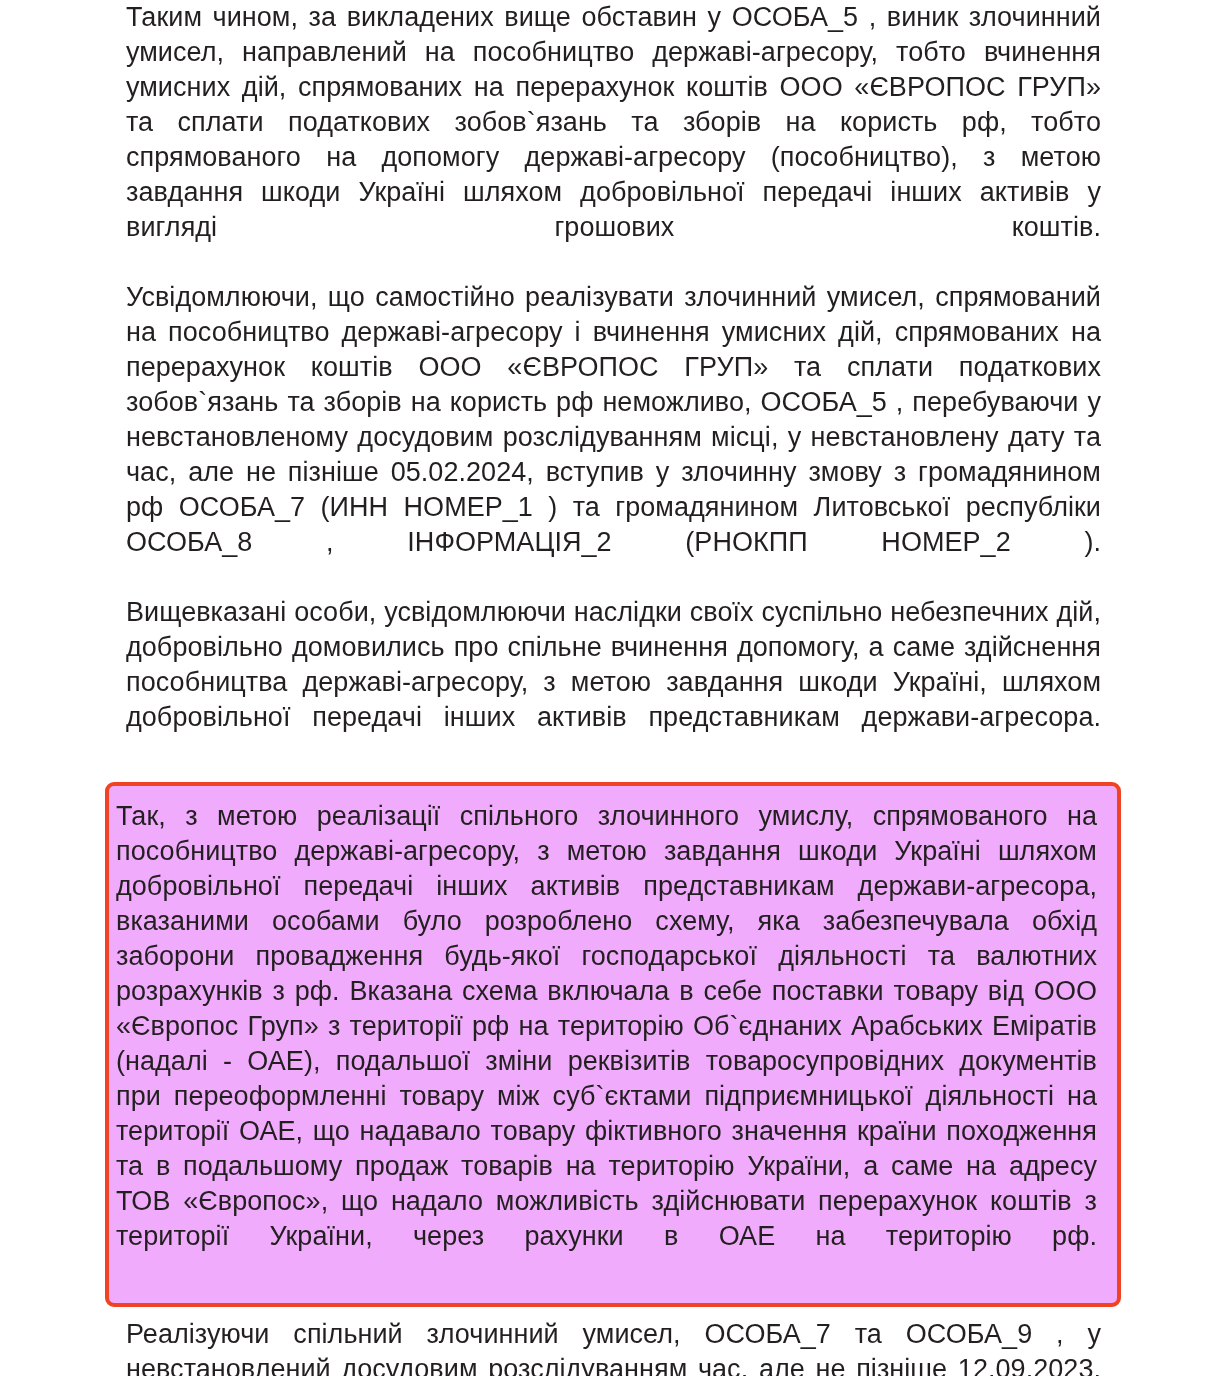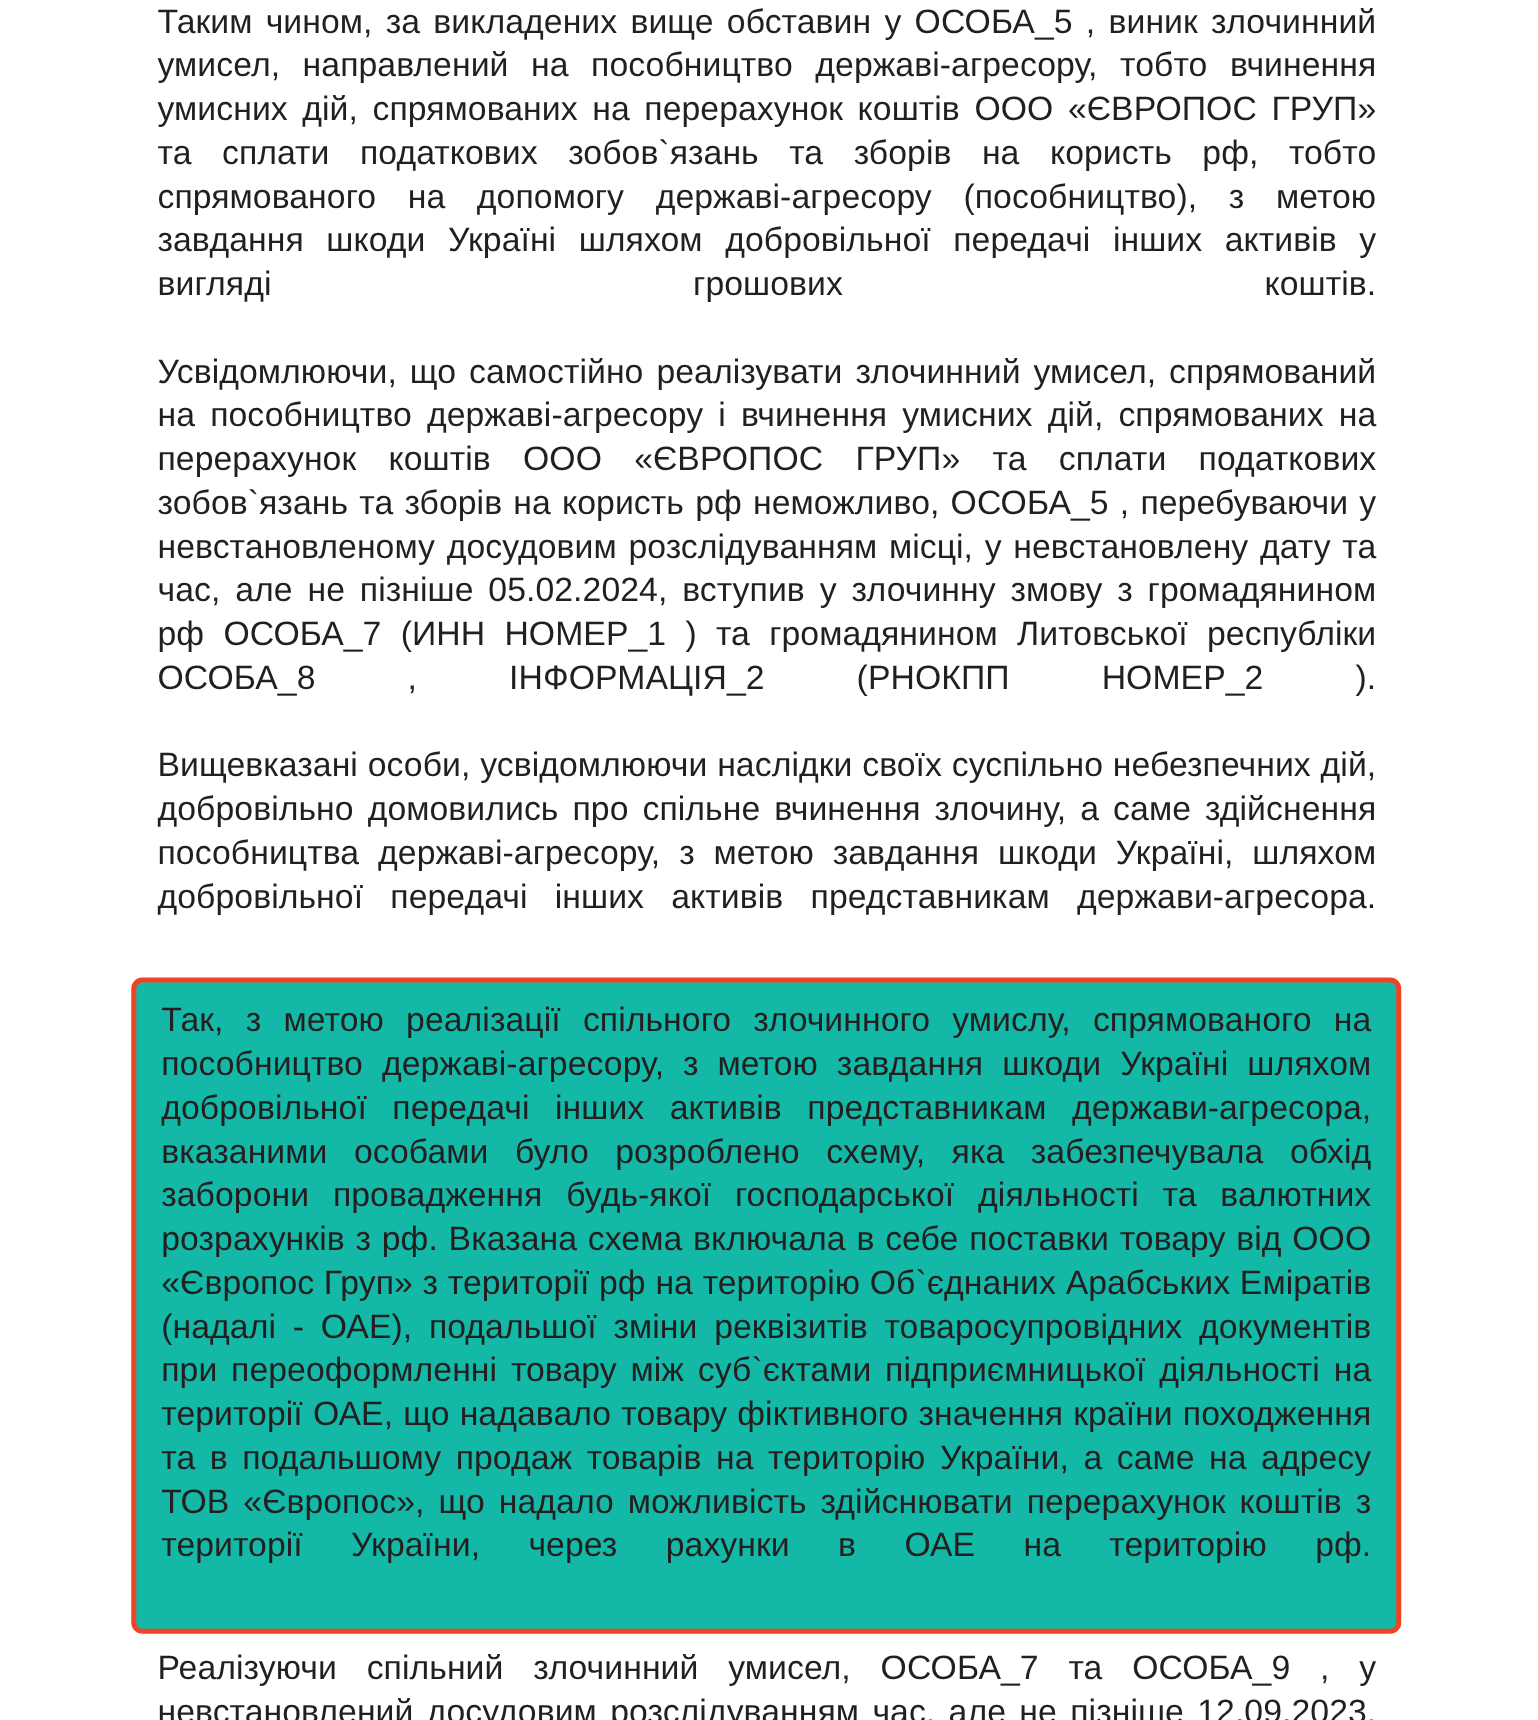--- a/index.html
+++ b/index.html
@@ -46,22 +46,22 @@
 
   
   #highlight-wrap {
     position: relative;
     margin-top: 12px;
     margin-bottom: 10px;
     margin-left: -21px;
     width: 1016px;
     border: 4px solid #f04323;
     border-radius: 9px;
-    padding: 13px 20px 14px 20px;
-    background: #14b8a6;
+    padding: 13px 20px 14px 7px;
+    background: #f0abfc;
   }
 
   #highlight-wrap .para { text-align: justify; }
 
   
   .para::after {
     content: "";
     display: inline-block;
     width: 100%;
   }
@@ -71,21 +71,21 @@
 <body>
 
 <div id="doc-page">
 
   <div id="doc-body">
 
     <p class="para">Таким чином, за викладених вище обставин у ОСОБА_5 , виник злочинний умисел, направлений на пособництво державі-агресору, тобто вчинення умисних дій, спрямованих на перерахунок коштів ООО «ЄВРОПОС ГРУП» та сплати податкових зобов`язань та зборів на користь рф, тобто спрямованого на допомогу державі-агресору (пособництво), з метою завдання шкоди Україні шляхом добровільної передачі інших активів у вигляді грошових коштів.</p>
 
     <p class="para">Усвідомлюючи, що самостійно реалізувати злочинний умисел, спрямований на пособництво державі-агресору і вчинення умисних дій, спрямованих на перерахунок коштів ООО «ЄВРОПОС ГРУП» та сплати податкових зобов`язань та зборів на користь рф неможливо, ОСОБА_5 , перебуваючи у невстановленому досудовим розслідуванням місці, у невстановлену дату та час, але не пізніше 05.02.2024, вступив у злочинну змову з громадянином рф ОСОБА_7 (ИНН НОМЕР_1 ) та громадянином Литовської республіки ОСОБА_8 , ІНФОРМАЦІЯ_2 (РНОКПП НОМЕР_2 ).</p>
 
-    <p class="para">Вищевказані особи, усвідомлюючи наслідки своїх суспільно небезпечних дій, добровільно домовились про спільне вчинення злочину, а саме здійснення пособництва державі-агресору, з метою завдання шкоди Україні, шляхом добровільної передачі інших активів представникам держави-агресора.</p>
+    <p class="para">Вищевказані особи, усвідомлюючи наслідки своїх суспільно небезпечних дій, добровільно домовились про спільне вчинення допомогу, а саме здійснення пособництва державі-агресору, з метою завдання шкоди Україні, шляхом добровільної передачі інших активів представникам держави-агресора.</p>
 
     <div id="highlight-wrap" style="border-color: rgb(240, 67, 35);">
       <p class="para">Так, з метою реалізації спільного злочинного умислу, спрямованого на пособництво державі-агресору, з метою завдання шкоди Україні шляхом добровільної передачі інших активів представникам держави-агресора, вказаними особами було розроблено схему, яка забезпечувала обхід заборони провадження будь-якої господарської діяльності та валютних розрахунків з рф. Вказана схема включала в себе поставки товару від ООО «Європос Груп» з території рф на територію Об`єднаних Арабських Еміратів (надалі - ОАЕ), подальшої зміни реквізитів товаросупровідних документів при переоформленні товару між суб`єктами підприємницької діяльності на території ОАЕ, що надавало товару фіктивного значення країни походження та в подальшому продаж товарів на територію України, а саме на адресу ТОВ «Європос», що надало можливість здійснювати перерахунок коштів з території України, через рахунки в ОАЕ на територію рф.</p>
     </div>
 
     <p class="para">Реалізуючи спільний злочинний умисел, ОСОБА_7 та ОСОБА_9 , у невстановлений досудовим розслідуванням час, але не пізніше 12.09.2023, залучивши невстановлених на даний час осіб, за невстановлених досудовим розслідуванням обставин, здійснили реєстрацію на території ОАЕ суб`єктів підприємницької діяльності Posfix Retail Displays Trading L.L.C. (номер ліцензії: 1057816, м. Дубай, вул. САЛАХ АЛЬ ДИН, АБДУЛЛА КАМБЕР БЦ, 221) та Display Systems Production L.L.C. (номер ліцензії: 1176580, Dubai at Strel City, Saih Shuaid 3,Al Asmawi Industrial, block B).</p>
 
   </div>
 </div>
 

